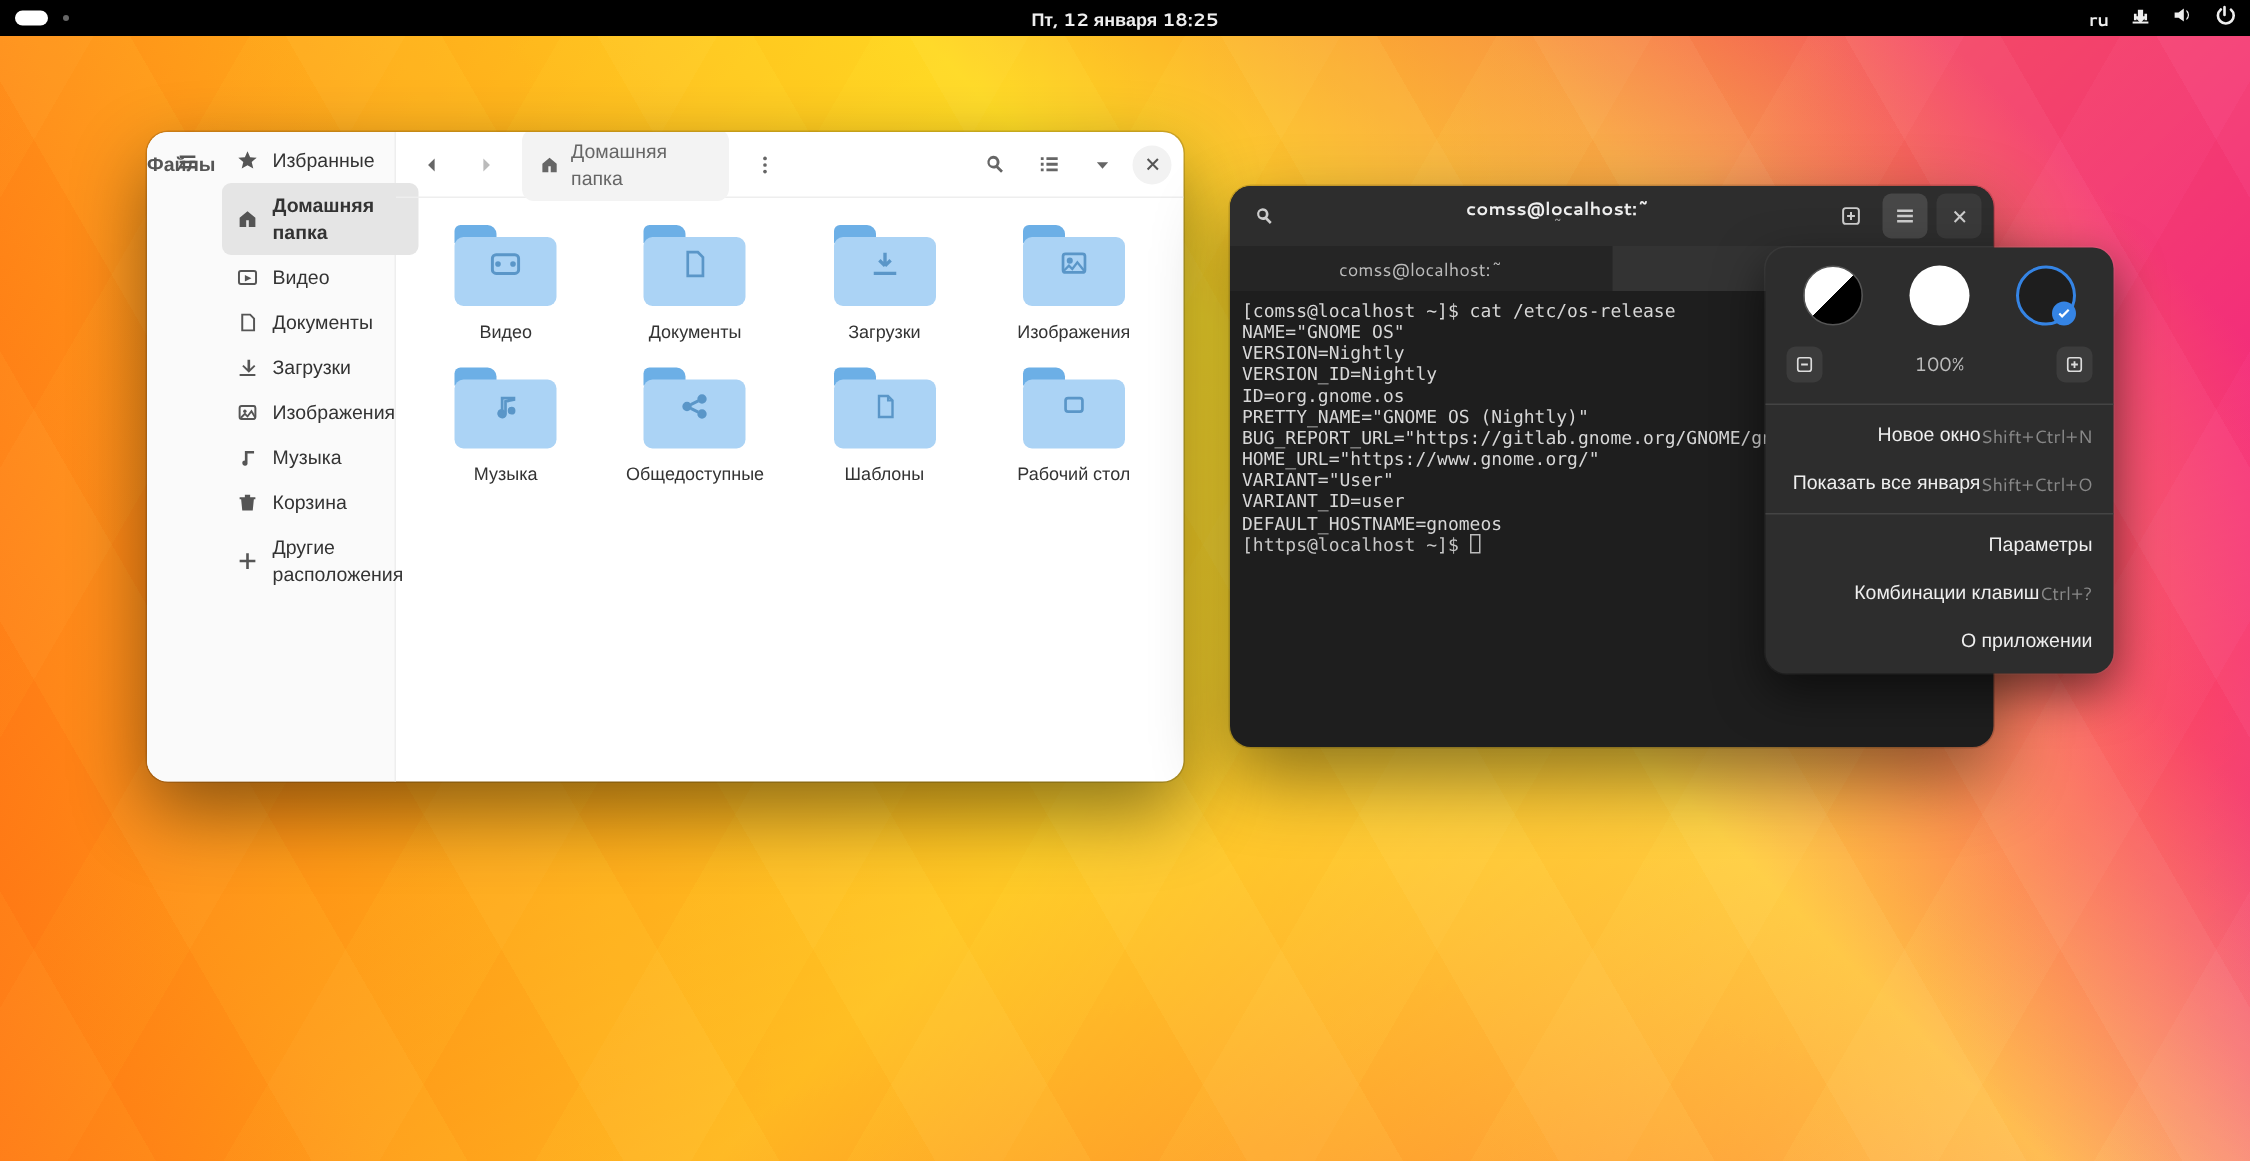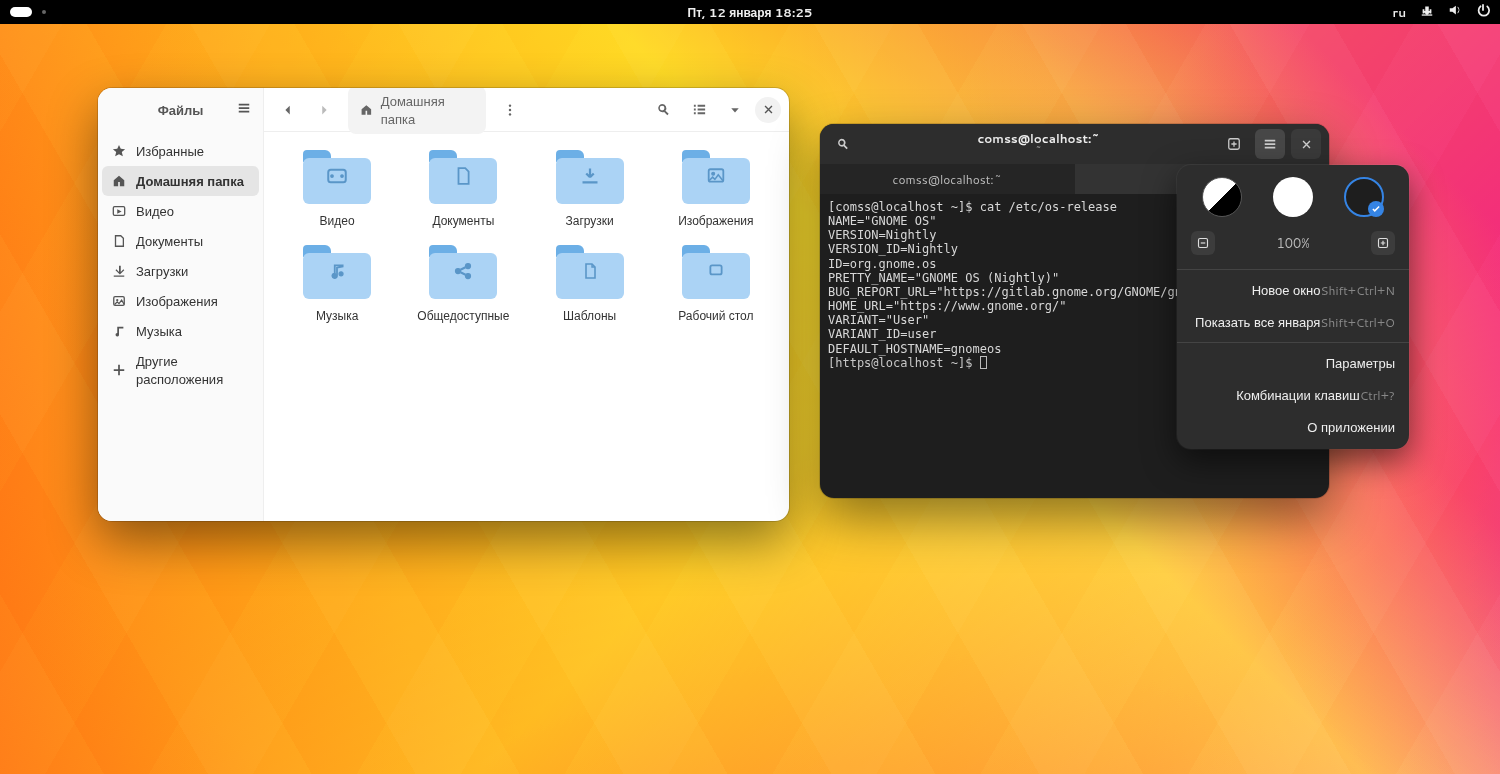--- a/index.html
+++ b/index.html
@@ -37,21 +37,21 @@
   .topbar .left { display: flex; align-items: center; gap: 4px; }
   .topbar svg { fill: #eee; }
 
   
   .window {
     position: absolute; border-radius: 14px; overflow: hidden;
     box-shadow: 0 20px 50px rgba(0,0,0,.45), 0 0 0 1px rgba(0,0,0,.15);
     background: #fff;
   }
   .files { left: 98px; top: 88px; width: 691px; height: 433px; display: flex; }
-  .files .sidebar { width: 166px; background: #fafafa; border-right: 1px solid #eee; display: flex; flex-direction: column; }
+  .files .sidebar { width: 166px; background: #fafafa; border-right: 1px solid #eee; display: flex; flex-direction: row; }
   .sidebar-header { height: 44px; display: flex; align-items: center; justify-content: center; gap: 40px; font-weight: 700; font-size: 13px; color: #555; position: relative; }
   .sidebar-header .hamb { position: absolute; right: 12px; }
   .sidebar .nav { padding: 4px; font-size: 13px; color: #333; }
   .nav-item { display: flex; align-items: center; gap: 10px; padding: 6px 10px; border-radius: 6px; cursor: pointer; }
   .nav-item.active { background: #e5e5e5; font-weight: 600; }
   .nav-item svg, .nav-item .ic { width: 14px; height: 14px; fill: #555; flex: 0 0 14px; }
   .files .main { flex: 1; display: flex; flex-direction: column; }
   .main .toolbar {
     height: 44px; border-bottom: 1px solid #eee; display: flex; align-items: center; padding: 0 8px; gap: 4px;
     font-size: 13px; color: #666;
@@ -197,20 +197,26 @@
           <span>Изображения</span>
         </div>
         <div class="nav-item">
           <span class="ic"><svg viewBox="0 0 16 16">
               <path fill="#555" d="M6 3v7.3A2 2 0 108 12V5h5V3z"></path>
             </svg></span>
           <span>Музыка</span>
         </div>
         <div class="nav-item">
           <span class="ic"><svg viewBox="0 0 16 16">
+              <path fill="#555" d="M3 4h10l-1 10H4zM6 2h4v2H6zM2 4h12v1.5H2z"></path>
+            </svg></span>
+          <span>Корзина</span>
+        </div>
+        <div class="nav-item">
+          <span class="ic"><svg viewBox="0 0 16 16">
               <path fill="#555" d="M7 2v5H2v2h5v5h2V9h5V7H9V2z"></path>
             </svg></span>
           <span>Другие расположения</span>
         </div>
       </div>
   </div>
 
   <div class="main">
     <div class="toolbar">
       <div class="tb-btn">

